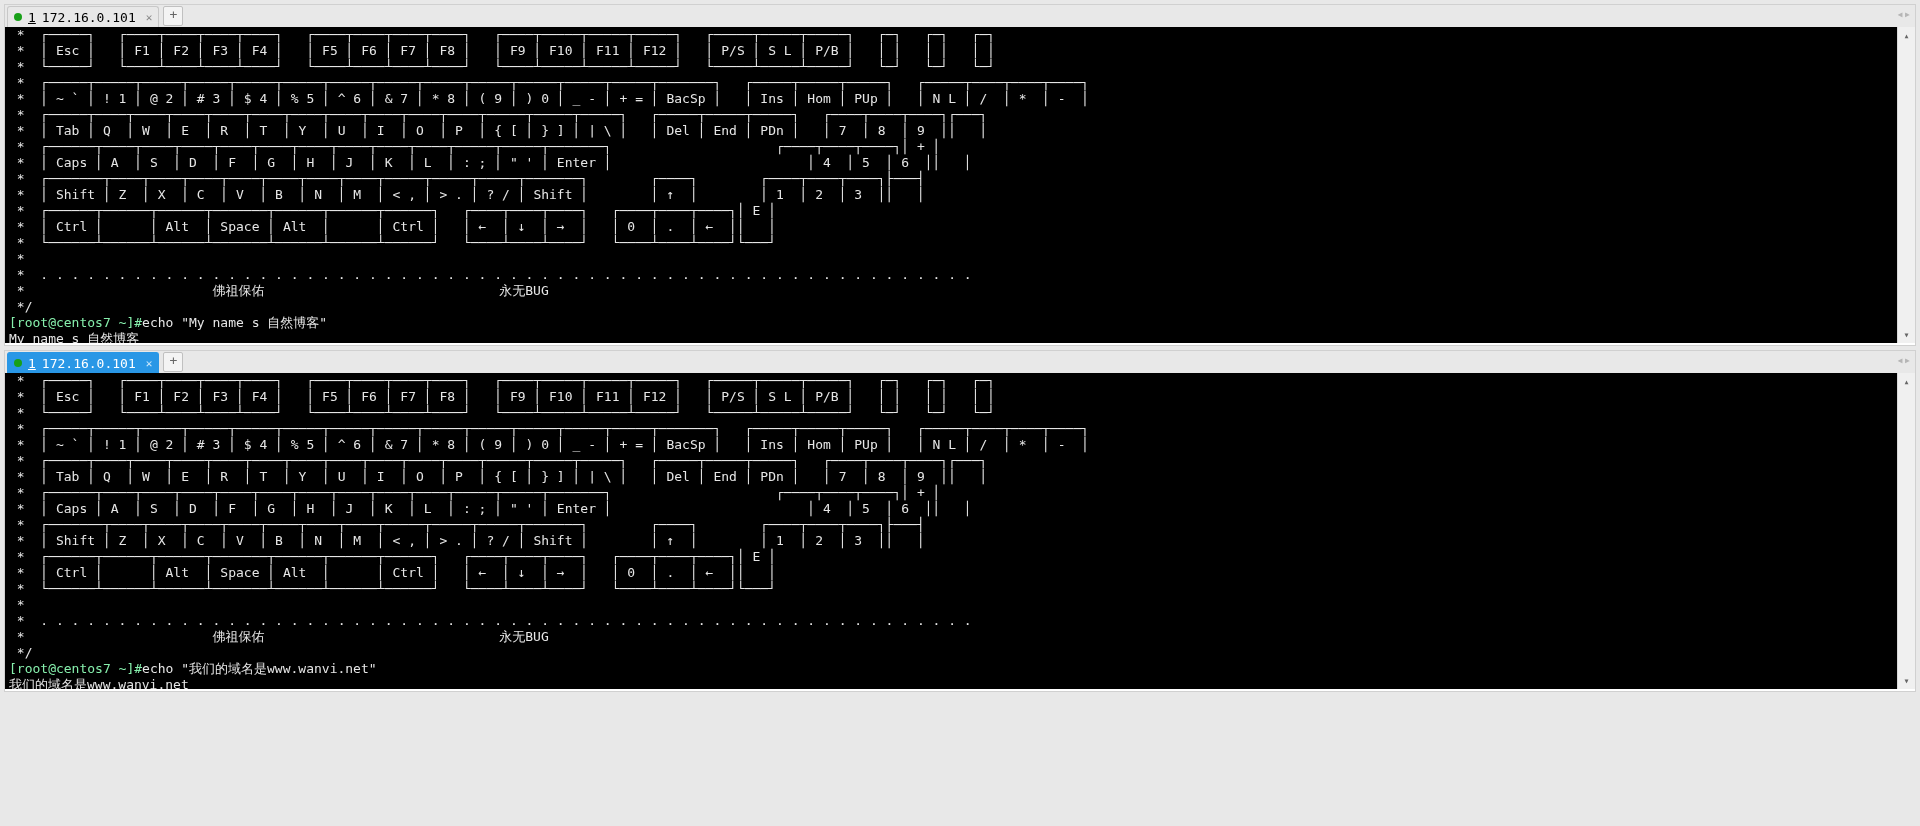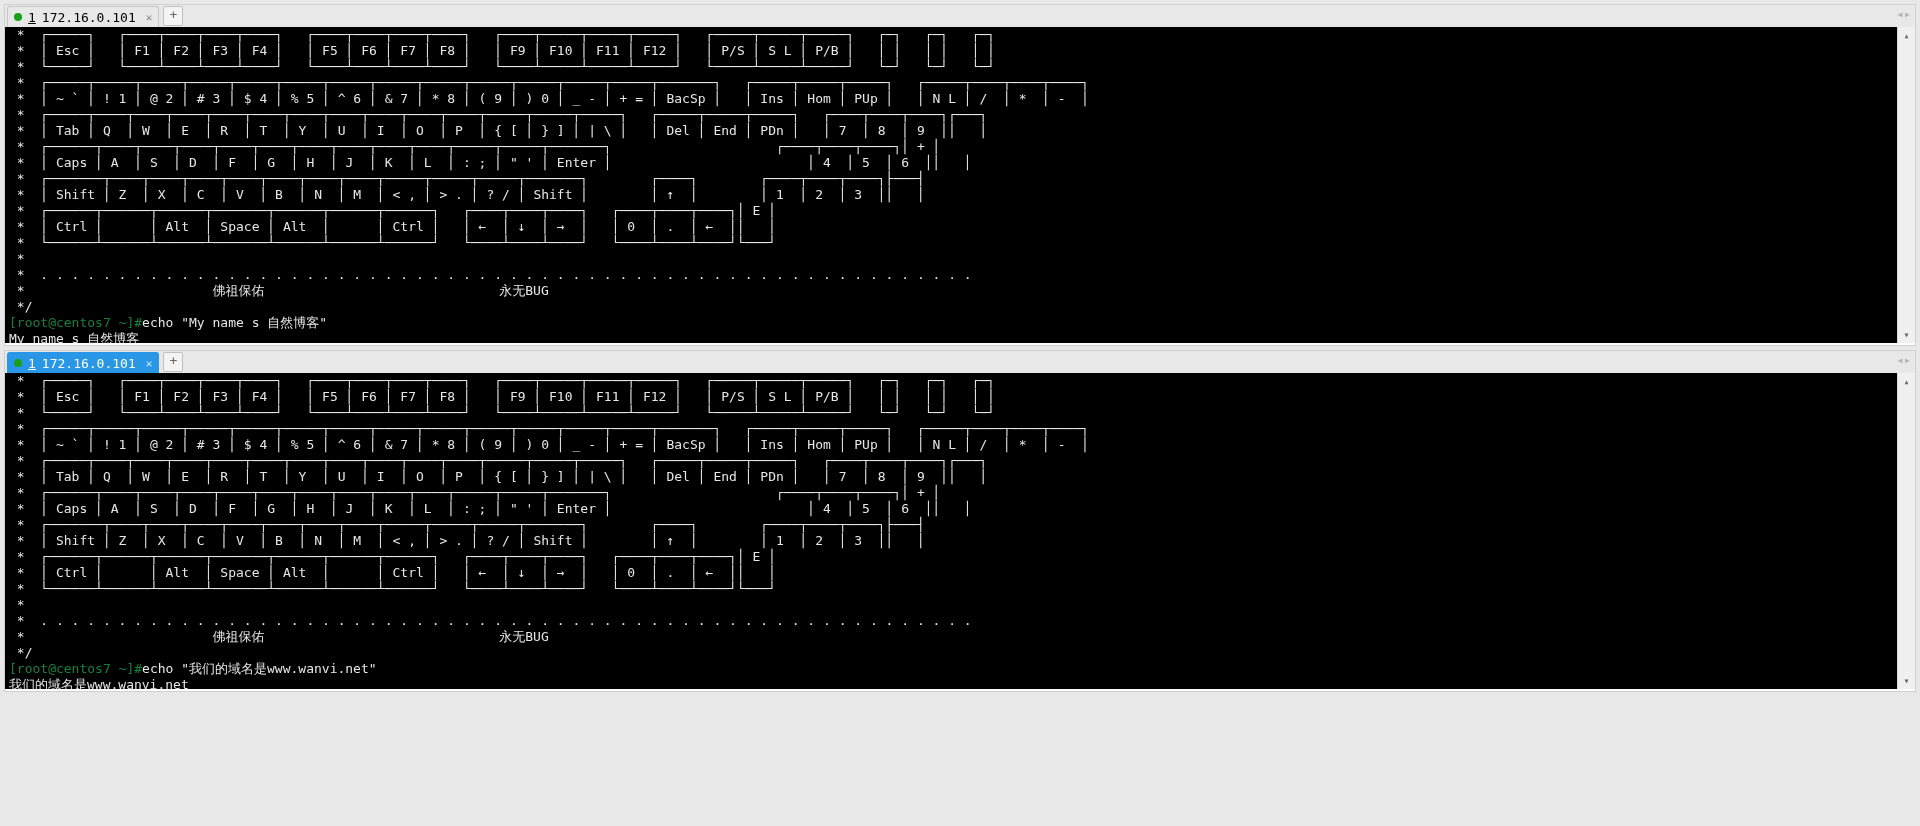--- a/index.html
+++ b/index.html
@@ -11,21 +11,21 @@
  .tab .x{margin-left:4px;color:#888;font-size:11px;line-height:1}
  .tab.active .x{color:#cfe9fb}
  .newtab{width:18px;height:18px;border:1px solid #c0c0c0;border-radius:2px;color:#666;font-size:13px;line-height:16px;text-align:center;margin-left:2px;margin-top:1px;background:#f4f4f4}
  .tabbar .navarrows{position:absolute;right:4px;top:2px;color:#b5b5b5;display:flex;gap:0}
  .tabbar .navarrows span{font-size:12px}
  .termwrap{position:relative;background:#000;color:#e6e6e6;overflow:hidden}
  .scrollbar{position:absolute;right:0;top:0;bottom:0;width:17px;background:#f0f0f0;border-left:1px solid #d8d8d8}
  .scrollbar .up,.scrollbar .dn{position:absolute;left:0;right:0;height:17px;display:flex;align-items:center;justify-content:center;color:#666;font-size:10px}
  .scrollbar .up{top:0}.scrollbar .dn{bottom:0}
  .term{white-space:pre;font-family:inherit;font-size:13px;line-height:16px;padding-left:4px}
- .term .g{color:#15803d}
+ .term .g{color:#86efac}
 </style>
 </head>
 <body>
 
 <div id="root" style="display: flex; flex-direction: column; height: 826px; width: 1920px; box-sizing: border-box; padding: 4px; gap: 4px;">
     <div class="pane" style="height:340px">
       <div class="tabbar">
         <div class="tab">
           <span class="dot"></span>
           <span style="text-decoration:underline">1</span>

